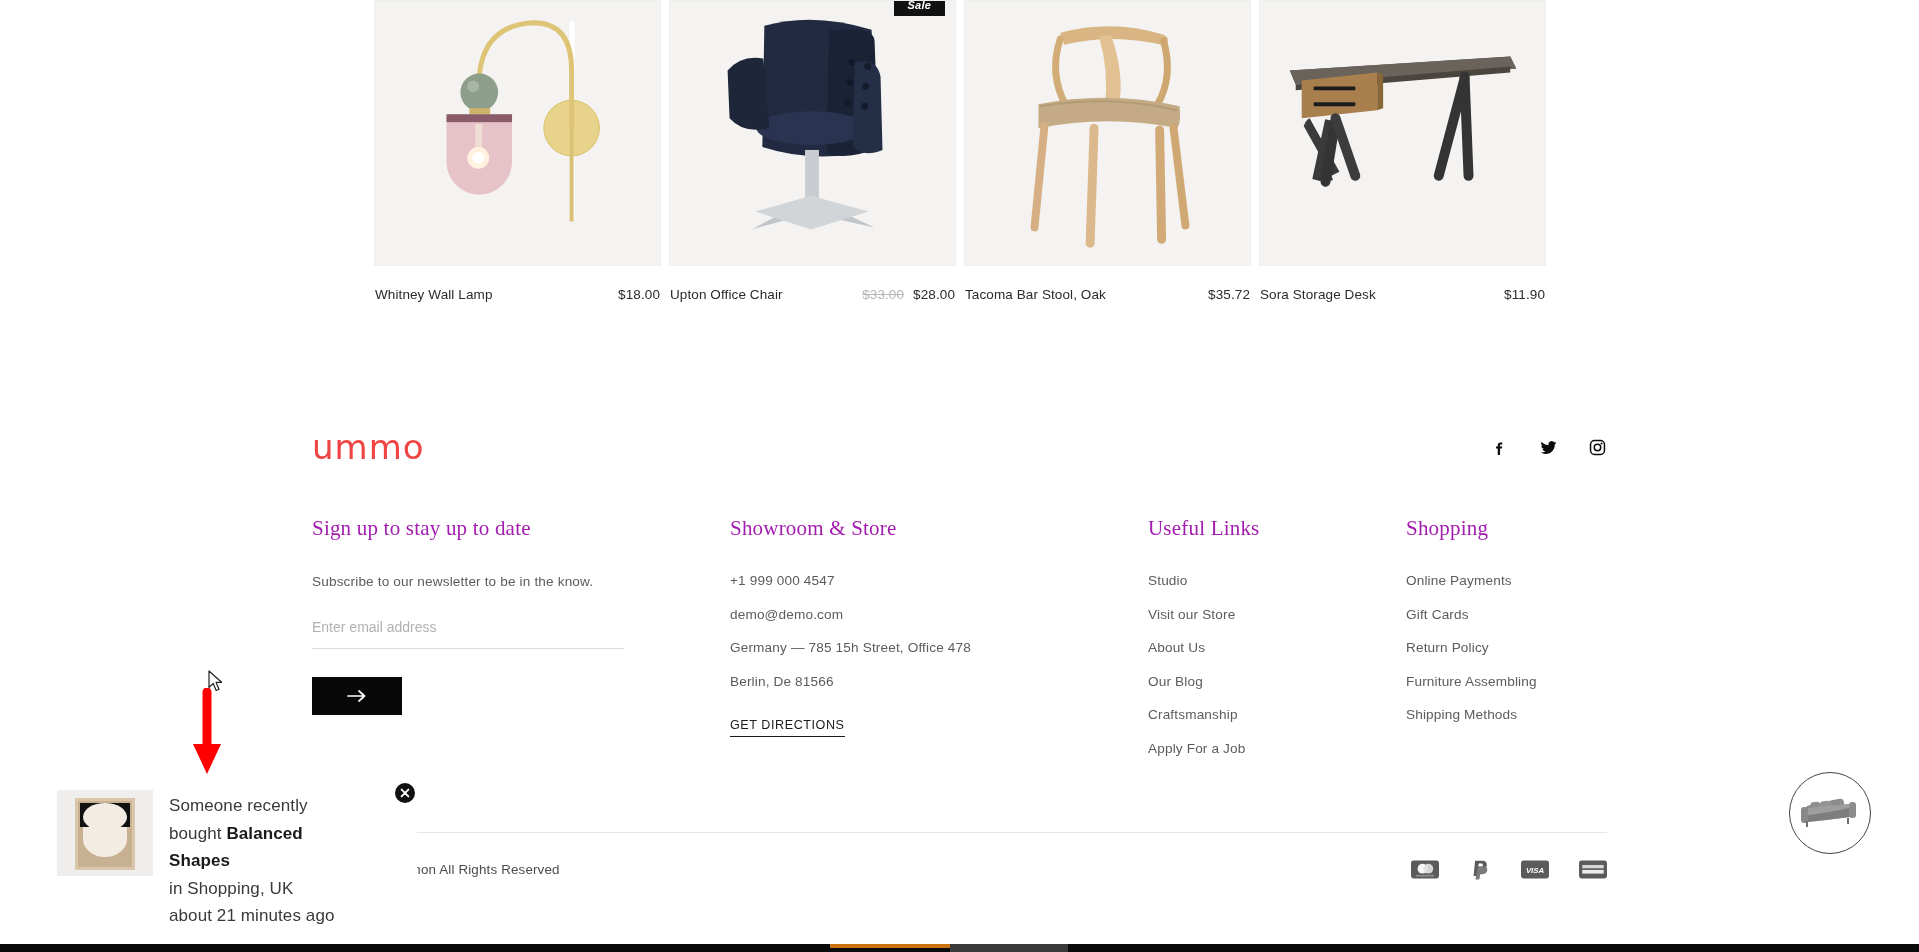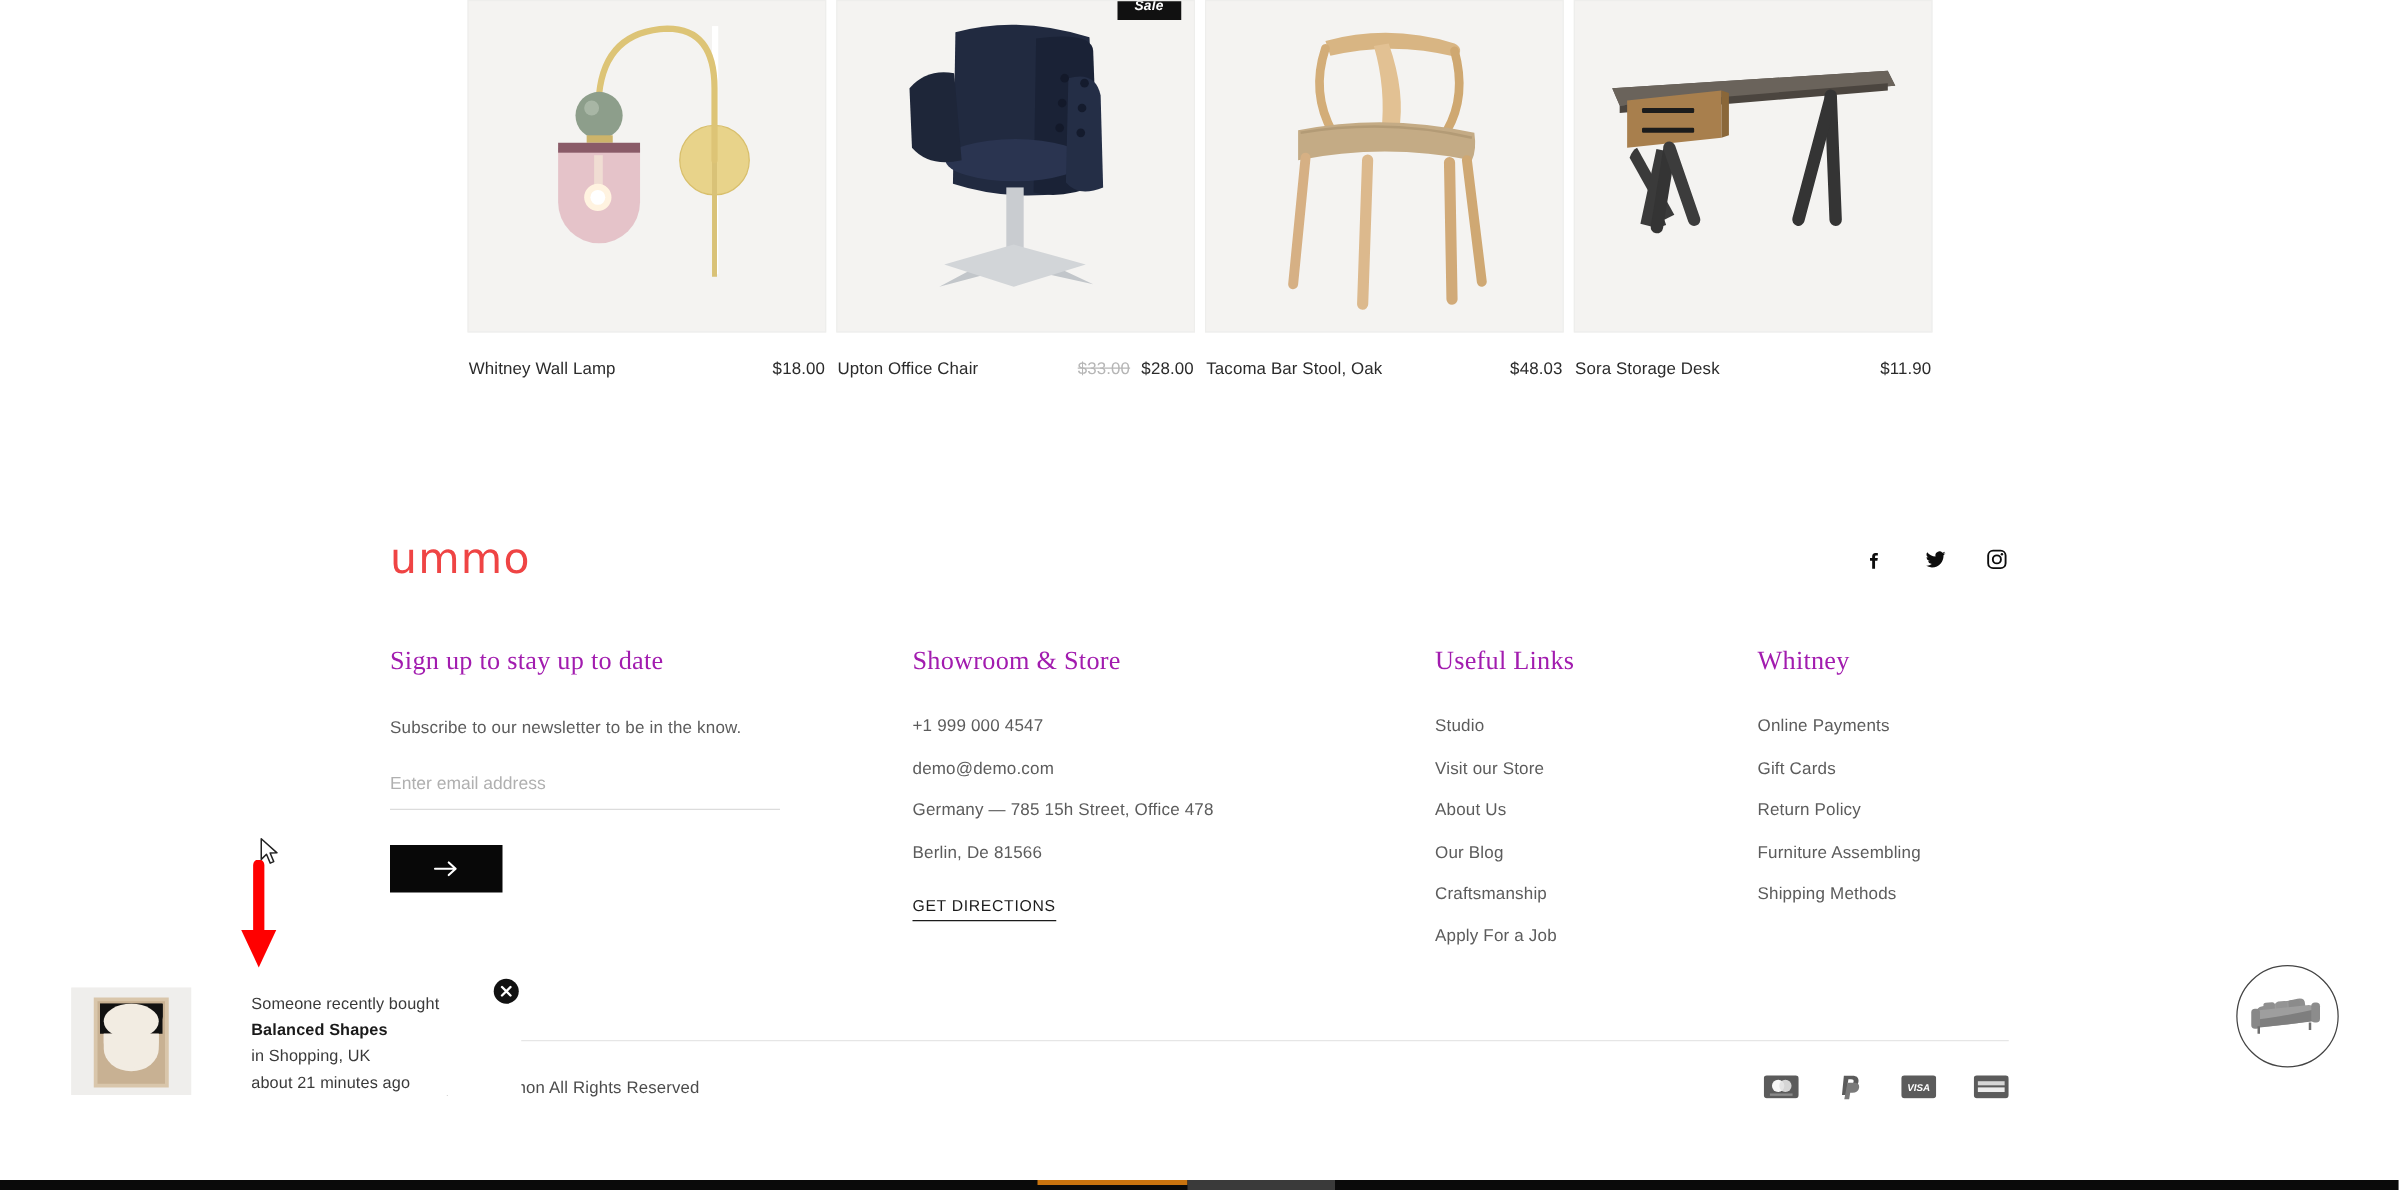--- a/index.html
+++ b/index.html
@@ -108,23 +108,22 @@
     position: absolute; left: 57px; top: 790px;
     width: 360px; height: 86px; background: #fff;
     display: flex; align-items: flex-start;
   }
   .toast-thumb {
     width: 96px; height: 86px; background: #efeeec; position: relative; flex: none;
     overflow:hidden;
   }
   .toast-body { padding-left: 16px; padding-top: 2px; }
   .toast-line {
-    font-size: 13px; color: #3a3a3a; line-height: 1.62; letter-spacing:.1px;
+    font-size: 17px; color: #3a3a3a; line-height: 1.62; letter-spacing:.1px;
     max-width: 185px;
-    margin-left: 32px;
   }
   .toast-line b { font-weight: 700; color:#1a1a1a; }
   .toast-close {
     position:absolute; left: 395px; top: 783px;
     width: 20px; height: 20px; border-radius: 50%; background:#111;
     display:flex; align-items:center; justify-content:center; cursor:pointer;
   }
 
   
   .float-widget {
@@ -223,21 +222,21 @@
           <path d="M76 106 q70 -12 138 4" stroke="#b39b76" stroke-width="2" fill="none"></path>
           <path d="M80 126 L70 228" stroke="#d6b084" stroke-width="8" stroke-linecap="round"></path>
           <path d="M210 128 L222 226" stroke="#cfa873" stroke-width="8" stroke-linecap="round"></path>
           <path d="M130 128 L126 244" stroke="#dcb98d" stroke-width="9" stroke-linecap="round"></path>
           <path d="M196 130 L198 240" stroke="#d1aa78" stroke-width="9" stroke-linecap="round"></path>
         </svg>
       </div>
       <div class="product-info">
         <span>Tacoma Bar Stool, Oak</span>
         <span class="price-wrap">
-          <span class="price-now">$48.03</span>
+          <span class="price-now">$35.72</span>
         </span>
       </div>
     </div>
 
     <div class="product-card">
       <div class="product-media">
         <svg class="art" viewBox="0 0 287 266">
           <rect width="287" height="266" fill="#f4f3f1"></rect>
           <path d="M30 70 L252 56 L258 68 L36 84 Z" fill="#58524c"></path>
           <path d="M30 70 L36 84 L258 68 L252 56 Z" fill="#6a635b"></path>
@@ -309,21 +308,21 @@
           <div class="col-title">Useful Links</div>
           <a class="col-link">Studio</a>
           <a class="col-link">Visit our Store</a>
           <a class="col-link">About Us</a>
           <a class="col-link">Our Blog</a>
           <a class="col-link">Craftsmanship</a>
           <a class="col-link">Apply For a Job</a>
         </div>
 
         <div class="col-shop">
-          <div class="col-title">Whitney</div>
+          <div class="col-title">Shopping</div>
           <a class="col-link">Online Payments</a>
           <a class="col-link">Gift Cards</a>
           <a class="col-link">Return Policy</a>
           <a class="col-link">Furniture Assembling</a>
           <a class="col-link">Shipping Methods</a>
         </div>
       </div>
     </div>
 
     <div class="bottom-sep"></div>

